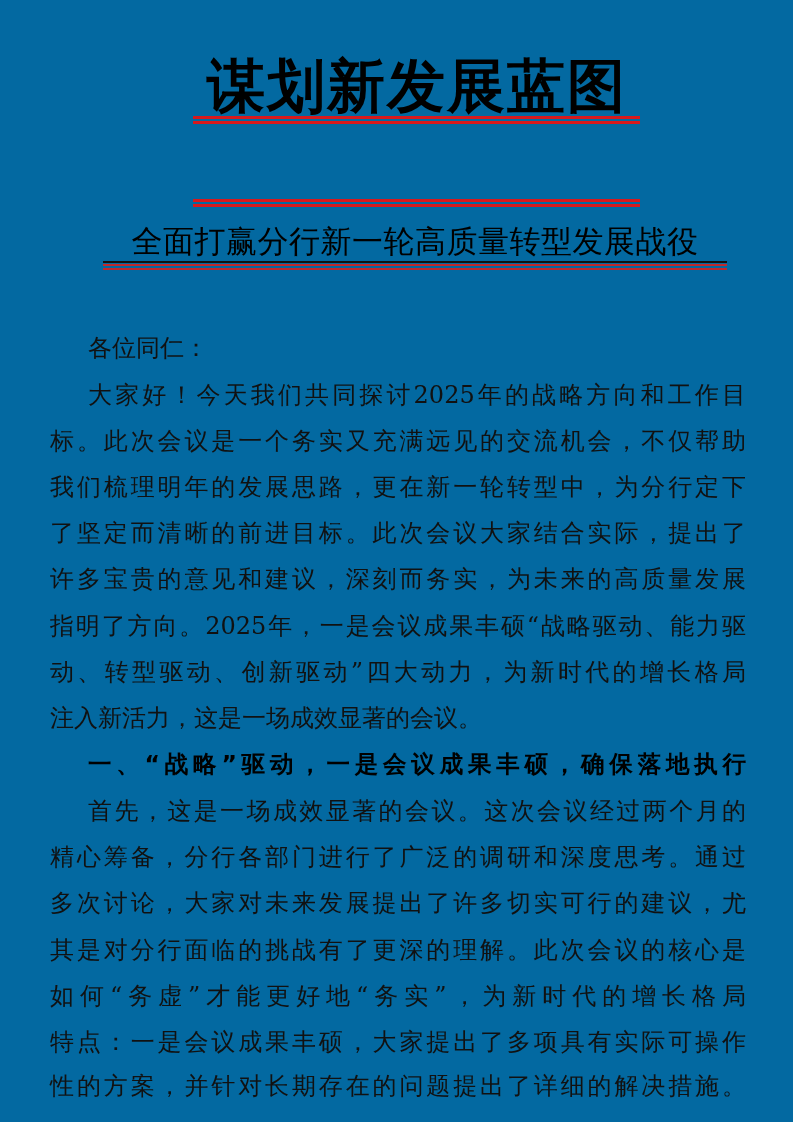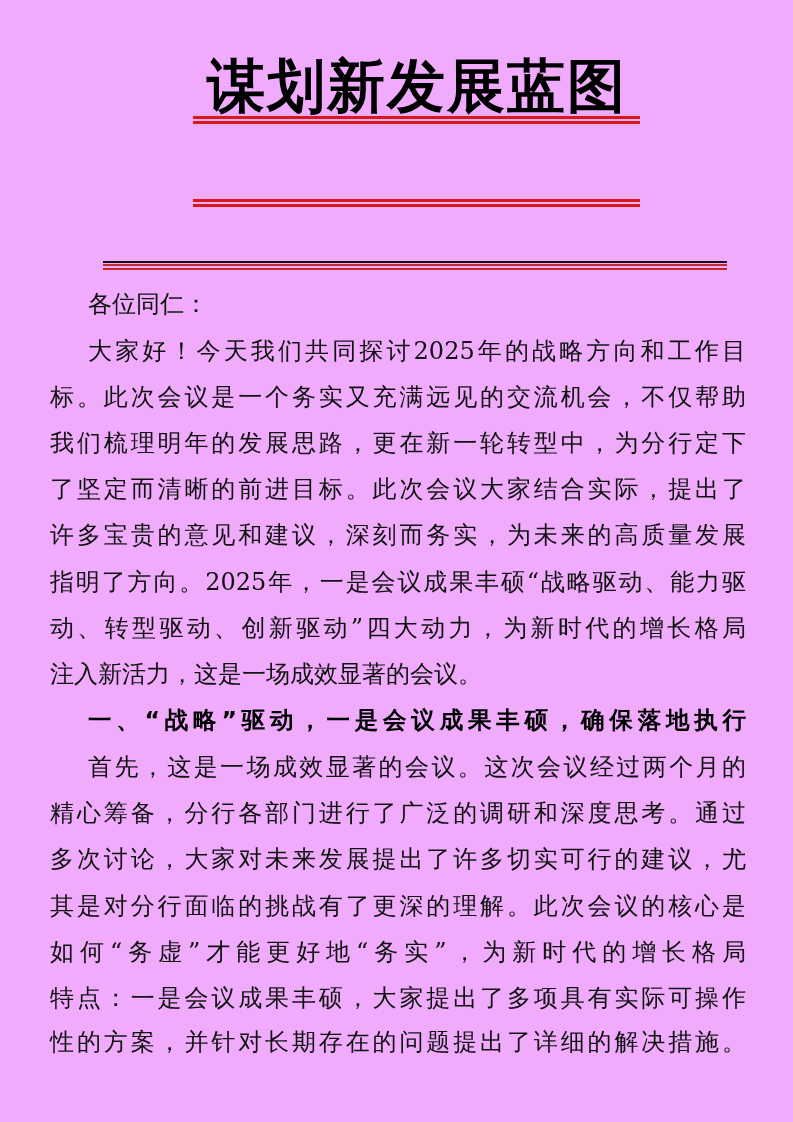--- a/index.html
+++ b/index.html
@@ -1,17 +1,17 @@
 <!DOCTYPE html>
 <html><head>
 <meta charset="utf-8">
 <style>
   html, body { margin: 0; padding: 0; background: #ffffff; }
   body { width: 793px; height: 1122px; position: relative; overflow: hidden; }
-  .page { position: absolute; left: 0; top: 0; width: 793px; height: 1122px; background: #f0abfc; }
+  .page { position: absolute; left: 0; top: 0; width: 793px; height: 1122px; background: #0369a1; }
 
   .title {
     position: absolute;
     left: 193px;
     width: 448px;
     font-family: "DejaVu Serif", serif;
     font-weight: bold;
     font-size: 58px;
     line-height: 60px;
     letter-spacing: 2px;
@@ -53,20 +53,21 @@
   }
   .line {
     position: absolute;
     left: 0;
     width: 696px;
     height: 40px;
     line-height: 40px;
     white-space: nowrap;
     text-align: justify;
     text-align-last: justify;
+    margin-top: 44px;
   }
   .line.last { text-align-last: left; }
   .line.indent { left: 38px; width: 658px; }
   .heading {
     font-family: "DejaVu Sans", sans-serif;
     font-weight: bold;
     font-size: 23.5px;
     color: #000;
   }
 </style>
@@ -75,20 +76,21 @@
 
 <div class="page">
 
   <div class="title title-1">谋划新发展蓝图</div>
   <div class="redline" style="left:193px; top:116px; width:447px;"></div>
   <div class="redline" style="left:193px; top:121px; width:447px;"></div>
 
   <div class="redline" style="left:193px; top:199px; width:447px;"></div>
   <div class="redline" style="left:193px; top:204px; width:447px;"></div>
 
+  <div class="subtitle">全面打赢分行新一轮高质量转型发展战役</div>
   <div class="sub-black"></div>
   <div class="sub-red" style="top:264px;"></div>
   <div class="sub-red" style="top:268px;"></div>
 
   <div class="body-text" style="top:0;">
     <div class="line indent last" style="top:284px;">各位同仁：</div>
 
     <div class="line indent" style="top:331px;">大家好！今天我们共同探讨2025年的战略方向和工作目</div>
     <div class="line" style="top:377px;">标。此次会议是一个务实又充满远见的交流机会，不仅帮助</div>
     <div class="line" style="top:423px;">我们梳理明年的发展思路，更在新一轮转型中，为分行定下</div>

